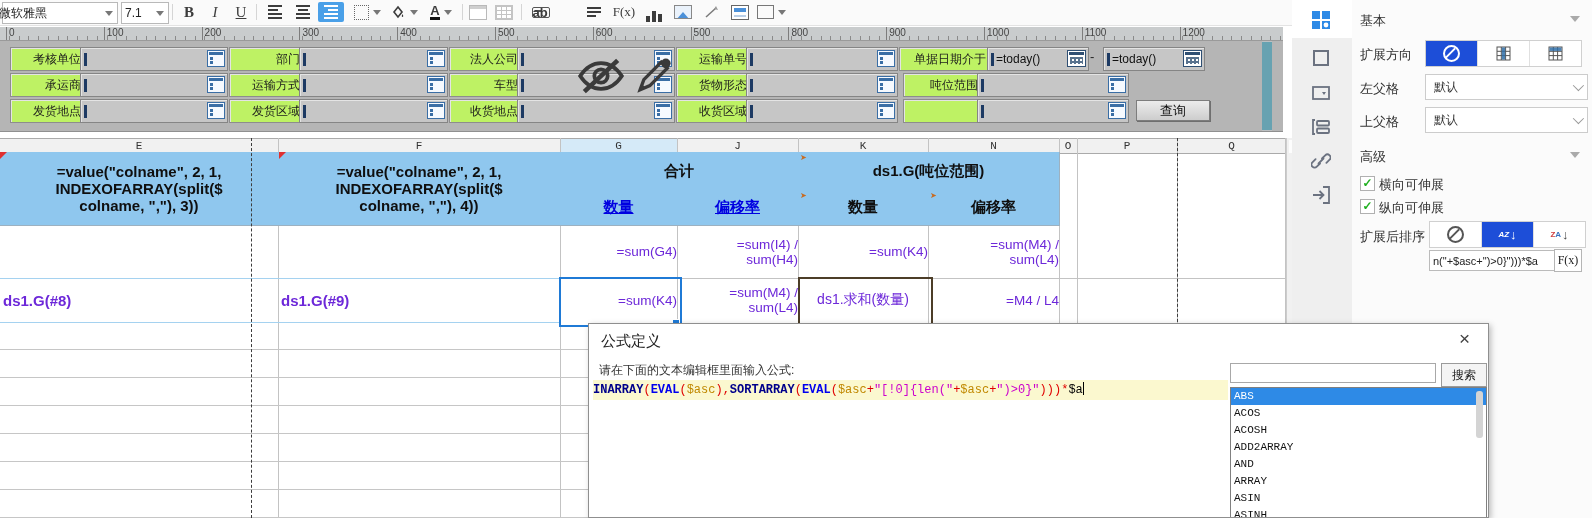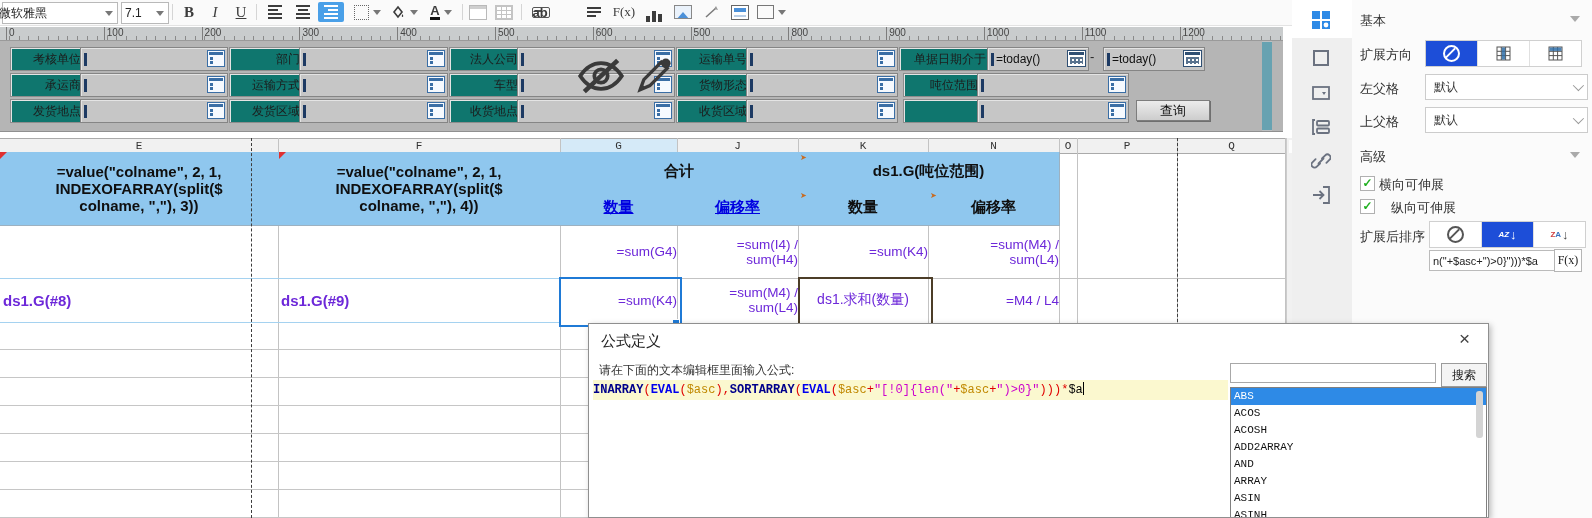--- a/index.html
+++ b/index.html
@@ -22,21 +22,21 @@
   .al-l i{margin-right:auto;} .al-c i{margin:2px auto;} .al-r i{margin-left:auto;}
   .minibar{display:inline-block;width:4px;background:#3c3c3c;margin-right:2px;vertical-align:bottom;}
   .winico{width:16px;height:13px;border:1px solid #b9b9b9;background:#fff;position:relative;}
   .winico:before{content:"";position:absolute;left:0;top:0;right:0;height:3px;background:#cfcfcf;}
   
   #ppane{left:0;top:27px;width:1283px;height:105px;background:#b5b5b5;border-bottom:1px solid #8f8f8f;}
   #ruler{position:absolute;left:0;top:0;width:100%;height:13px;background:#c9cccd;border-bottom:1px solid #9a9a9a;overflow:hidden;}
   #ruler .minor{position:absolute;left:0;bottom:0;width:100%;height:4px;
         background:repeating-linear-gradient(to right,transparent 0 8.78px,#8a8a8a 8.78px 9.78px);}
   .rtick{position:absolute;top:0;font-size:10px;color:#454545;border-left:1px solid #7d7d7d;padding-left:2px;height:13px;line-height:12px;}
-  .pf-label{position:absolute;height:22px;background:#0f766e;border:1px solid #8d8d8d;
+  .pf-label{position:absolute;height:22px;background:#bef264;border:1px solid #8d8d8d;
         box-shadow:inset 1px 1px 0 #e4e4e4;display:flex;align-items:center;justify-content:flex-end;
         padding-right:4px;font-size:12px;color:#1c1c1c;}
   .pf-input{position:absolute;height:22px;background:#c6c6c6;border:1px solid #858585;
         box-shadow:inset 1px 1px 0 #e4e4e4;display:flex;align-items:center;}
   .caret{width:3px;height:13px;background:#1d3a63;margin-left:3px;}
   .wicon{position:absolute;right:2px;top:2px;width:16px;height:15px;border:1px solid #3a6ea5;background:#f6faff;}
   .wicon:before{content:"";position:absolute;left:1px;top:1px;right:1px;height:3px;background:#3a6ea5;}
   .wicon:after{content:"";position:absolute;left:2px;top:6px;width:3px;height:3px;background:#3a6ea5;box-shadow:0 4px 0 #3a6ea5;}
   .calicon{position:absolute;right:2px;top:2px;width:17px;height:15px;border:1px solid #2f4f73;background:#fff;}
   .calicon:before{content:"";position:absolute;left:1px;top:1px;right:1px;height:3px;background:#2f4f73;}
@@ -513,21 +513,21 @@
       <span>默认</span>
         <span class="chev"></span>
     </div>
 
     <div class="psection" style="left:68px;top:148px;">高级</div>
     <div class="collapse" style="left:278px;top:152px;"></div>
 
     <div class="cb" style="left:68px;top:176px;">✓</div>
     <div class="plabel" style="left:87px;top:176px;">横向可伸展</div>
     <div class="cb" style="left:68px;top:199px;">✓</div>
-    <div class="plabel" style="left:99px;top:199px;">纵向可伸展</div>
+    <div class="plabel" style="left:87px;top:199px;">纵向可伸展</div>
 
     <div class="plabel" style="left:68px;top:228px;">扩展后排序</div>
     <div class="seg" style="left:137px;top:221px;">
       <div class="s">
           <span class="noexp" style="color:#555;"></span>
         </div>
       <div class="s on">
         <span class="azgl"><span>AZ</span></span>
           <span class="dArr">↓</span>
       </div>

